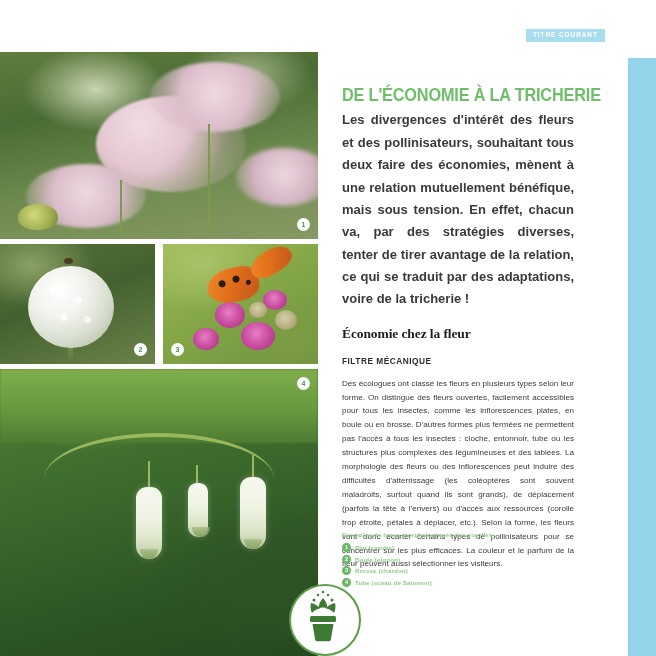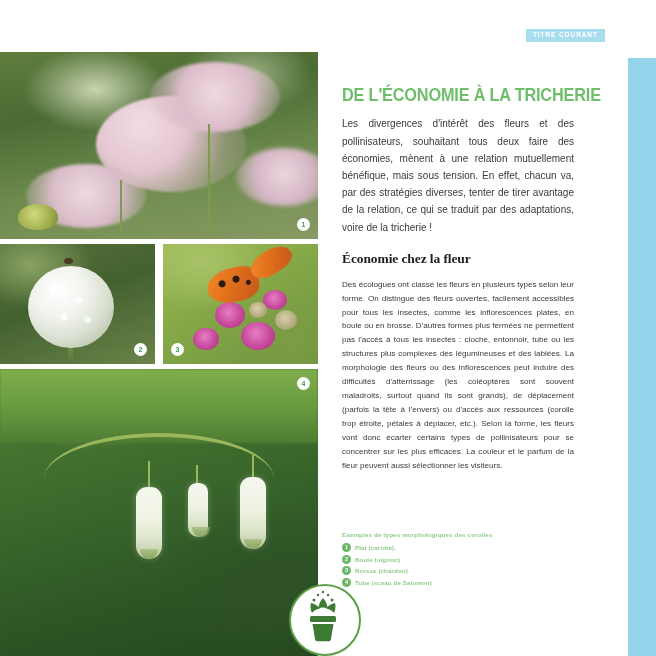--- a/index.html
+++ b/index.html
@@ -253,25 +253,26 @@
     font-size: 18.5px;
     font-weight: bold;
     color: #6ebe6a;
     letter-spacing: -0.2px;
     line-height: 1.05;
     transform: scaleX(0.88);
     transform-origin: left center;
     white-space: nowrap;
   }
   .intro {
-    margin: 11px 0 0 0;
-    font-size: 10px;
+    margin: 5px 0 0 0;
+    font-size: 13px;
     line-height: 1.72;
     color: #3a3a3a;
     text-align: justify;
+    font-weight: bold;
   }
   .h2 {
     margin: 15px 0 4px 0;
     font-family: "Liberation Serif", serif;
     font-size: 13.5px;
     font-weight: bold;
     color: #1d1d1d;
     letter-spacing: -0.1px;
   }
   .h3 {
@@ -403,20 +404,21 @@
         <rect x="19" y="30" width="26" height="6" rx="1.5"></rect>
         <path d="M21.5 38h21l-2.6 15.5a2 2 0 0 1-2 1.7H26.1a2 2 0 0 1-2-1.7L21.5 38z"></path>
       </g>
     </svg>
   </div>
 
   <div class="col">
     <h1 class="headline">DE L'ÉCONOMIE À LA TRICHERIE</h1>
     <p class="intro">Les divergences d'intérêt des fleurs et des pollinisateurs, souhaitant tous deux faire des économies, mènent à une relation mutuellement bénéfique, mais sous tension. En effet, chacun va, par des stratégies diverses, tenter de tirer avantage de la relation, ce qui se traduit par des adaptations, voire de la tricherie !</p>
     <h2 class="h2">Économie chez la fleur</h2>
+    <h3 class="h3">FILTRE MÉCANIQUE</h3>
     <p class="body">Des écologues ont classé les fleurs en plusieurs types selon leur forme. On distingue des fleurs ouvertes, facilement accessibles pour tous les insectes, comme les inflorescences plates, en boule ou en brosse. D'autres formes plus fermées ne permettent pas l'accès à tous les insectes : cloche, entonnoir, tube ou les structures plus complexes des légumineuses et des labiées. La morphologie des fleurs ou des inflorescences peut induire des difficultés d'atterrissage (les coléoptères sont souvent maladroits, surtout quand ils sont grands), de déplacement (parfois la tête à l'envers) ou d'accès aux ressources (corolle trop étroite, pétales à déplacer, etc.). Selon la forme, les fleurs vont donc écarter certains types de pollinisateurs pour se concentrer sur les plus efficaces. La couleur et le parfum de la fleur peuvent aussi sélectionner les visiteurs.</p>
   </div>
 
   <div class="legend">
     <div class="legend-title">Exemples de types morphologiques des corolles</div>
     <ul class="legend-list">
       <li>
         <span class="legend-num">1</span>
         <span>Plat (carotte).</span>
       </li>

